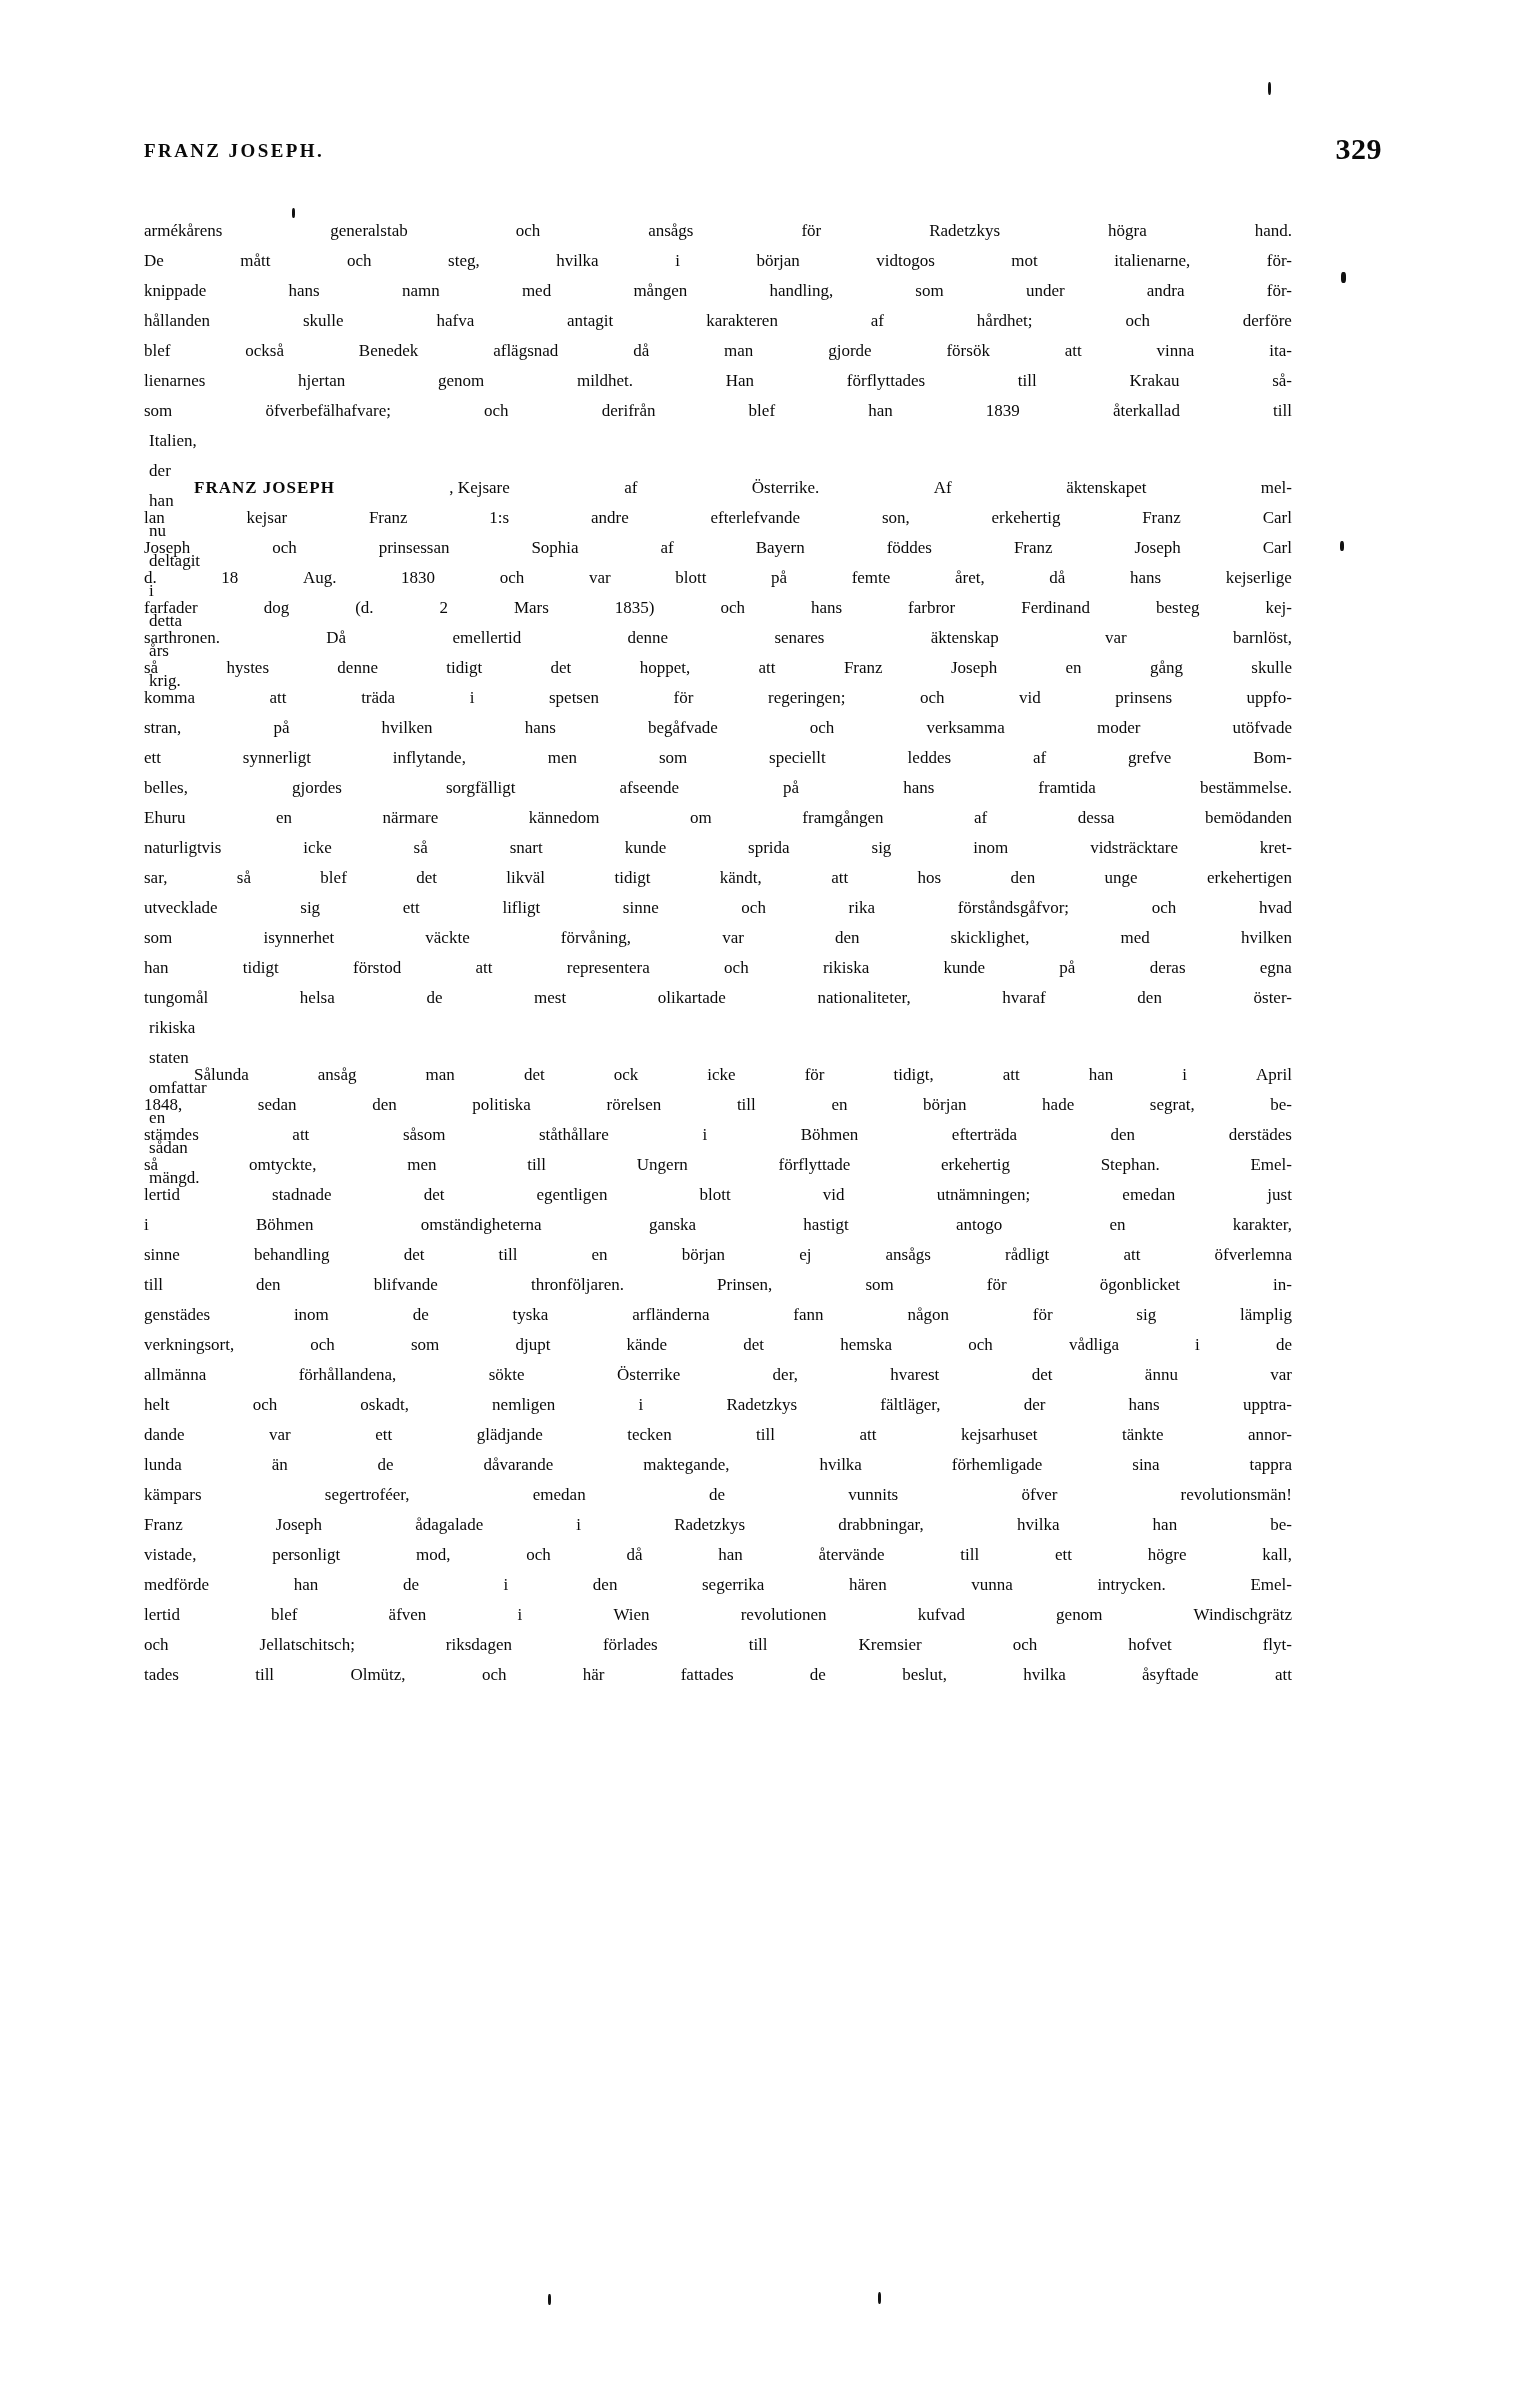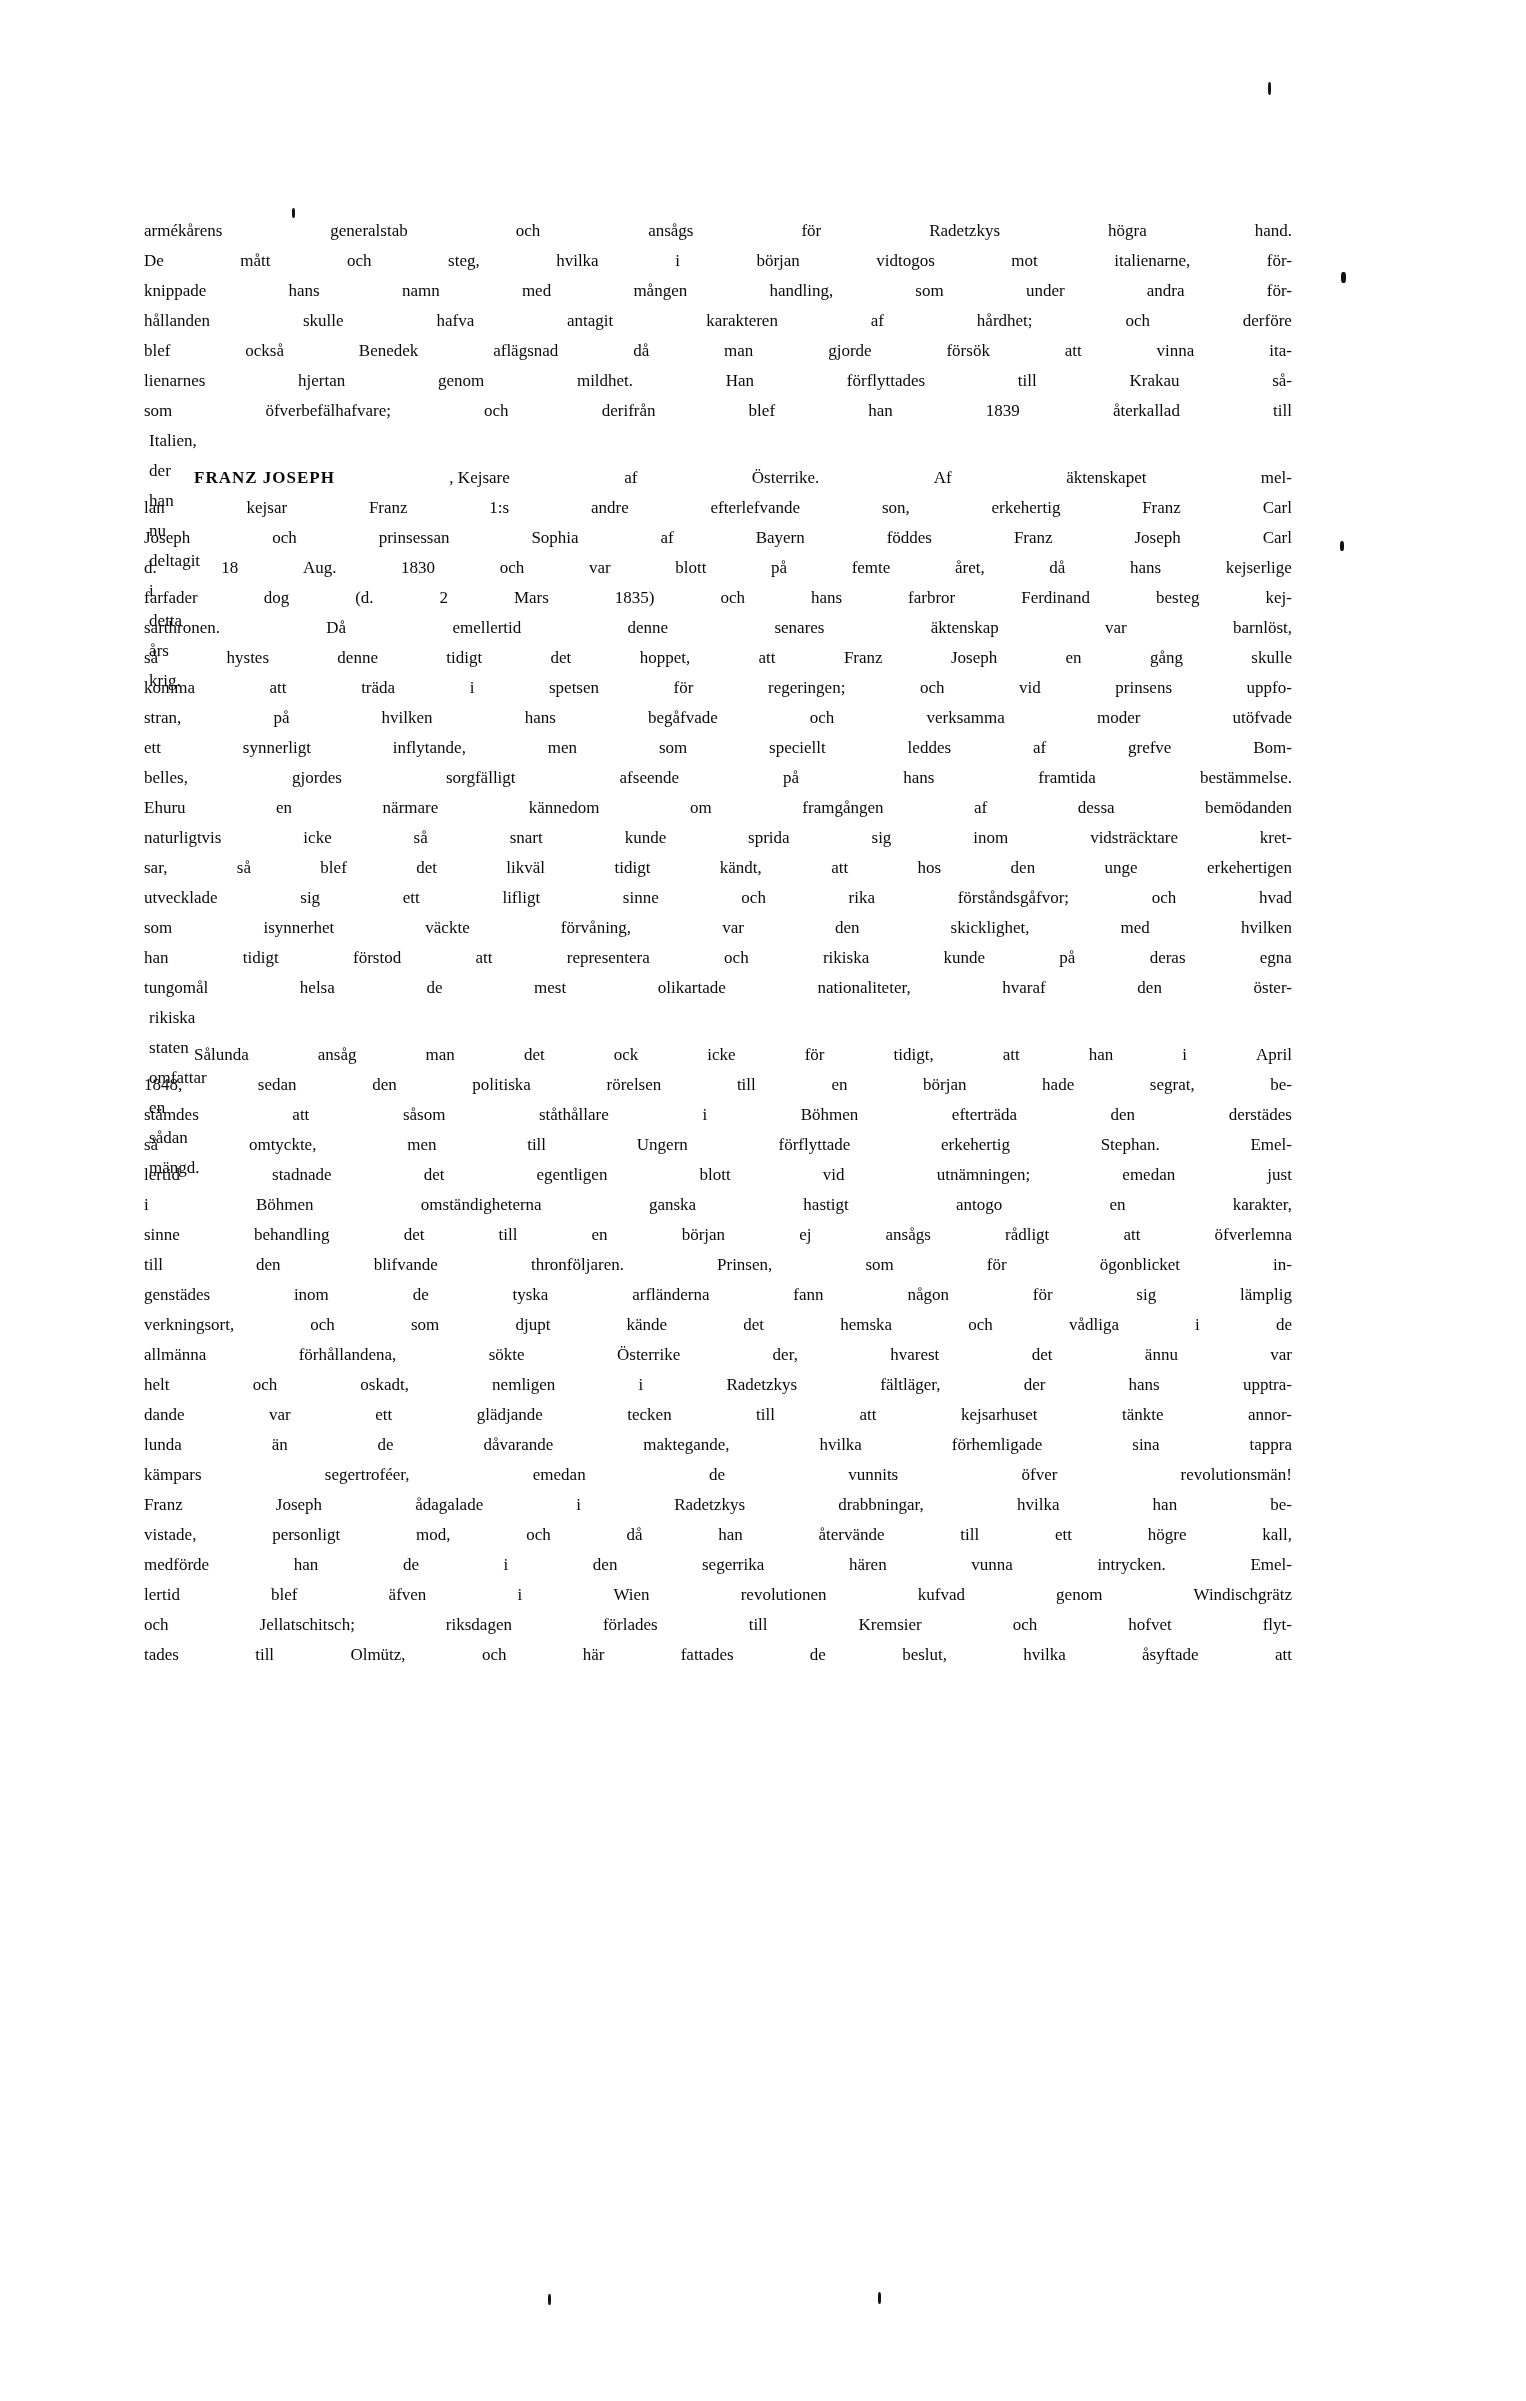--- a/index.html
+++ b/index.html
@@ -48,21 +48,21 @@
     position: absolute;
     left: 144px;
     top: 216px;
     width: 1148px;
   }
 
   .para {
     margin: 0 0 0 0;
   }
   .para + .para {
-    margin-top: 7px;
+    margin-top: 17px;
   }
 
   
   .line {
     display: flex;
     width: 100%;
     height: 30px;
     align-items: baseline;
     font-size: 17px;
     line-height: 30px;
@@ -96,20 +96,24 @@
     position: absolute;
     background: #111;
     border-radius: 40%;
   }
 </style>
 </head>
 <body>
 
 <div class="page">
 
+  <div class="runhead">
+    <div class="runhead-title">FRANZ JOSEPH.</div>
+    <div class="runhead-folio">329</div>
+  </div>
 
   <div class="speck" style="left:1268px; top:82px; width:3.4px; height:12.5px;"></div>
   <div class="speck" style="left:292px; top:208px; width:3.4px; height:9.6px;"></div>
   <div class="speck" style="left:1341px; top:272px; width:4.8px; height:10.6px;"></div>
   <div class="speck" style="left:1340px; top:541px; width:4.3px; height:9.6px;"></div>
   <div class="speck" style="left:548px; top:2294px; width:2.9px; height:10.6px;"></div>
   <div class="speck" style="left:878px; top:2292px; width:3.4px; height:11.5px;"></div>
 
   <div class="textblock" id="body">
       <div class="para">

